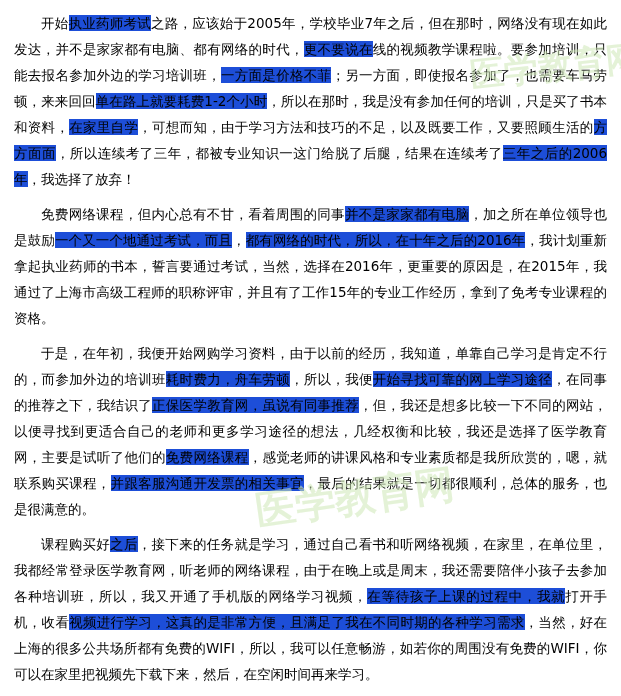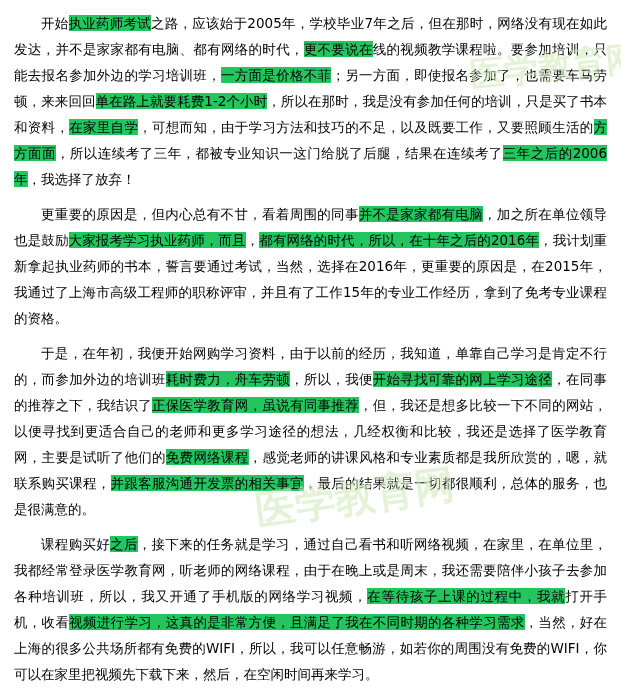--- a/index.html
+++ b/index.html
@@ -47,33 +47,33 @@
     line-height: 26px;
     color: #000000;
     text-align: justify;
     text-justify: inter-ideograph;
   }
   .article p {
     margin: 0 0 9px 0;
     text-indent: 2em;
   }
   .hl {
-    background: #22c55e;
+    background: #1d4ed8;
   }
 </style>
 </head>
 <body>
 
 <div class="page">
 
   <div class="watermark">
     <div class="wm-text wm1">医学教育网</div>
     <div class="wm-text wm2">医学教育网</div>
   </div>
 
   <div class="article" id="article">
       <p><span>开始</span><span class="hl">执业药师考试</span><span>之路，应该始于2005年，学校毕业7年之后，但在那时，网络没有现在如此发达，并不是家家都有电脑、都有网络的时代，</span><span class="hl">更不要说在</span><span>线的视频教学课程啦。要参加培训，只能去报名参加外边的学习培训班，</span><span class="hl">一方面是</span><span class="hl">价格不菲</span><span>；另一方面，即使报名参加了，也需要车马劳顿，来来回回</span><span class="hl">单在路上就要耗费1-2个小时</span><span>，所以在那时，我是没有参加任何的培训，只是买了书本和资料，</span><span class="hl">在家里自学</span><span>，可想而知，由于学习方法和技巧的不足，以及既要工作，又要照顾生活的</span><span class="hl">方方面面</span><span>，所以连续考了三年，都被专业知识一这门给脱了后腿，结果在连续考了</span><span class="hl">三年之后的2006年</span><span>，我选择了放弃！</span></p>
-      <p><span>更重要的原因是，但内心总有不甘，看着周围的同事</span><span class="hl">并不是家家都有电脑</span><span>，加之所在单位领导也是鼓励</span><span class="hl">大家报考学习执业药师，而且</span><span>，</span><span class="hl">都有网络的时代，所以，在十年之后的2016年</span><span>，我计划重新拿起执业药师的书本，誓言要通过考试，当然，选择在2016年，更重要的原因是，在2015年，我通过了上海市高级工程师的职称评审，并且有了工作15年的专业工作经历，拿到了免考专业课程的资格。</span></p>
+      <p><span>免费网络课程，但内心总有不甘，看着周围的同事</span><span class="hl">并不是家家都有电脑</span><span>，加之所在单位领导也是鼓励</span><span class="hl">一个又一个地通过考试，而且</span><span>，</span><span class="hl">都有网络的时代，所以，在十年之后的2016年</span><span>，我计划重新拿起执业药师的书本，誓言要通过考试，当然，选择在2016年，更重要的原因是，在2015年，我通过了上海市高级工程师的职称评审，并且有了工作15年的专业工作经历，拿到了免考专业课程的资格。</span></p>
       <p><span>于是，在年初，我便开始网购学习资料，由于以前的经历，我知道，单靠自己学习是肯定不行的，而参加外边的培训班</span><span class="hl">耗时费力，舟车劳顿</span><span>，所以，我便</span><span class="hl">开始寻找可靠的网上学习途径</span><span>，在同事的推荐之下，我结识了</span><span class="hl">正保医学教育网</span><span class="hl">，虽说有同事推荐</span><span>，但，我还是想多比较一下不同的网站，以便寻找到更适合自己的老师和更多学习途径的想法，几经权衡和比较，我还是选择了医学教育网，主要是试听了他们的</span><span class="hl">免费网络课程</span><span>，感觉老师的讲课风格和专业素质都是我所欣赏的，嗯，就联系购买课程，</span><span class="hl">并跟客服沟通开发票的相关事宜</span><span>，最后的结果就是一切都很顺利，总体的服务，也是很满意的。</span></p>
       <p><span>课程购买好</span><span class="hl">之后</span><span>，接下来的任务就是学习，通过自己看书和听网络视频，在家里，在单位里，我都经常登录医学教育网，听老师的网络课程，由于在晚上或是周末，我还需要陪伴小孩子去参加各种培训班，所以，我又开通了手机版的网络学习视频，</span><span class="hl">在等待孩子上课的过程中，我就</span><span>打开手机，收看</span><span class="hl">视频进行学习，</span><span class="hl">这真的是非常方便，</span><span class="hl">且满足了</span><span class="hl">我在不同时期的各种学习需求</span><span>，当然，好在上海的很多公共场所都有免费的WIFI，所以，我可以任意畅游，如若你的周围没有免费的WIFI，你可以在家里把视频先下载下来，然后，在空闲时间再来学习。</span></p>
     </div>
 
 </div>
 
 </body></html>

